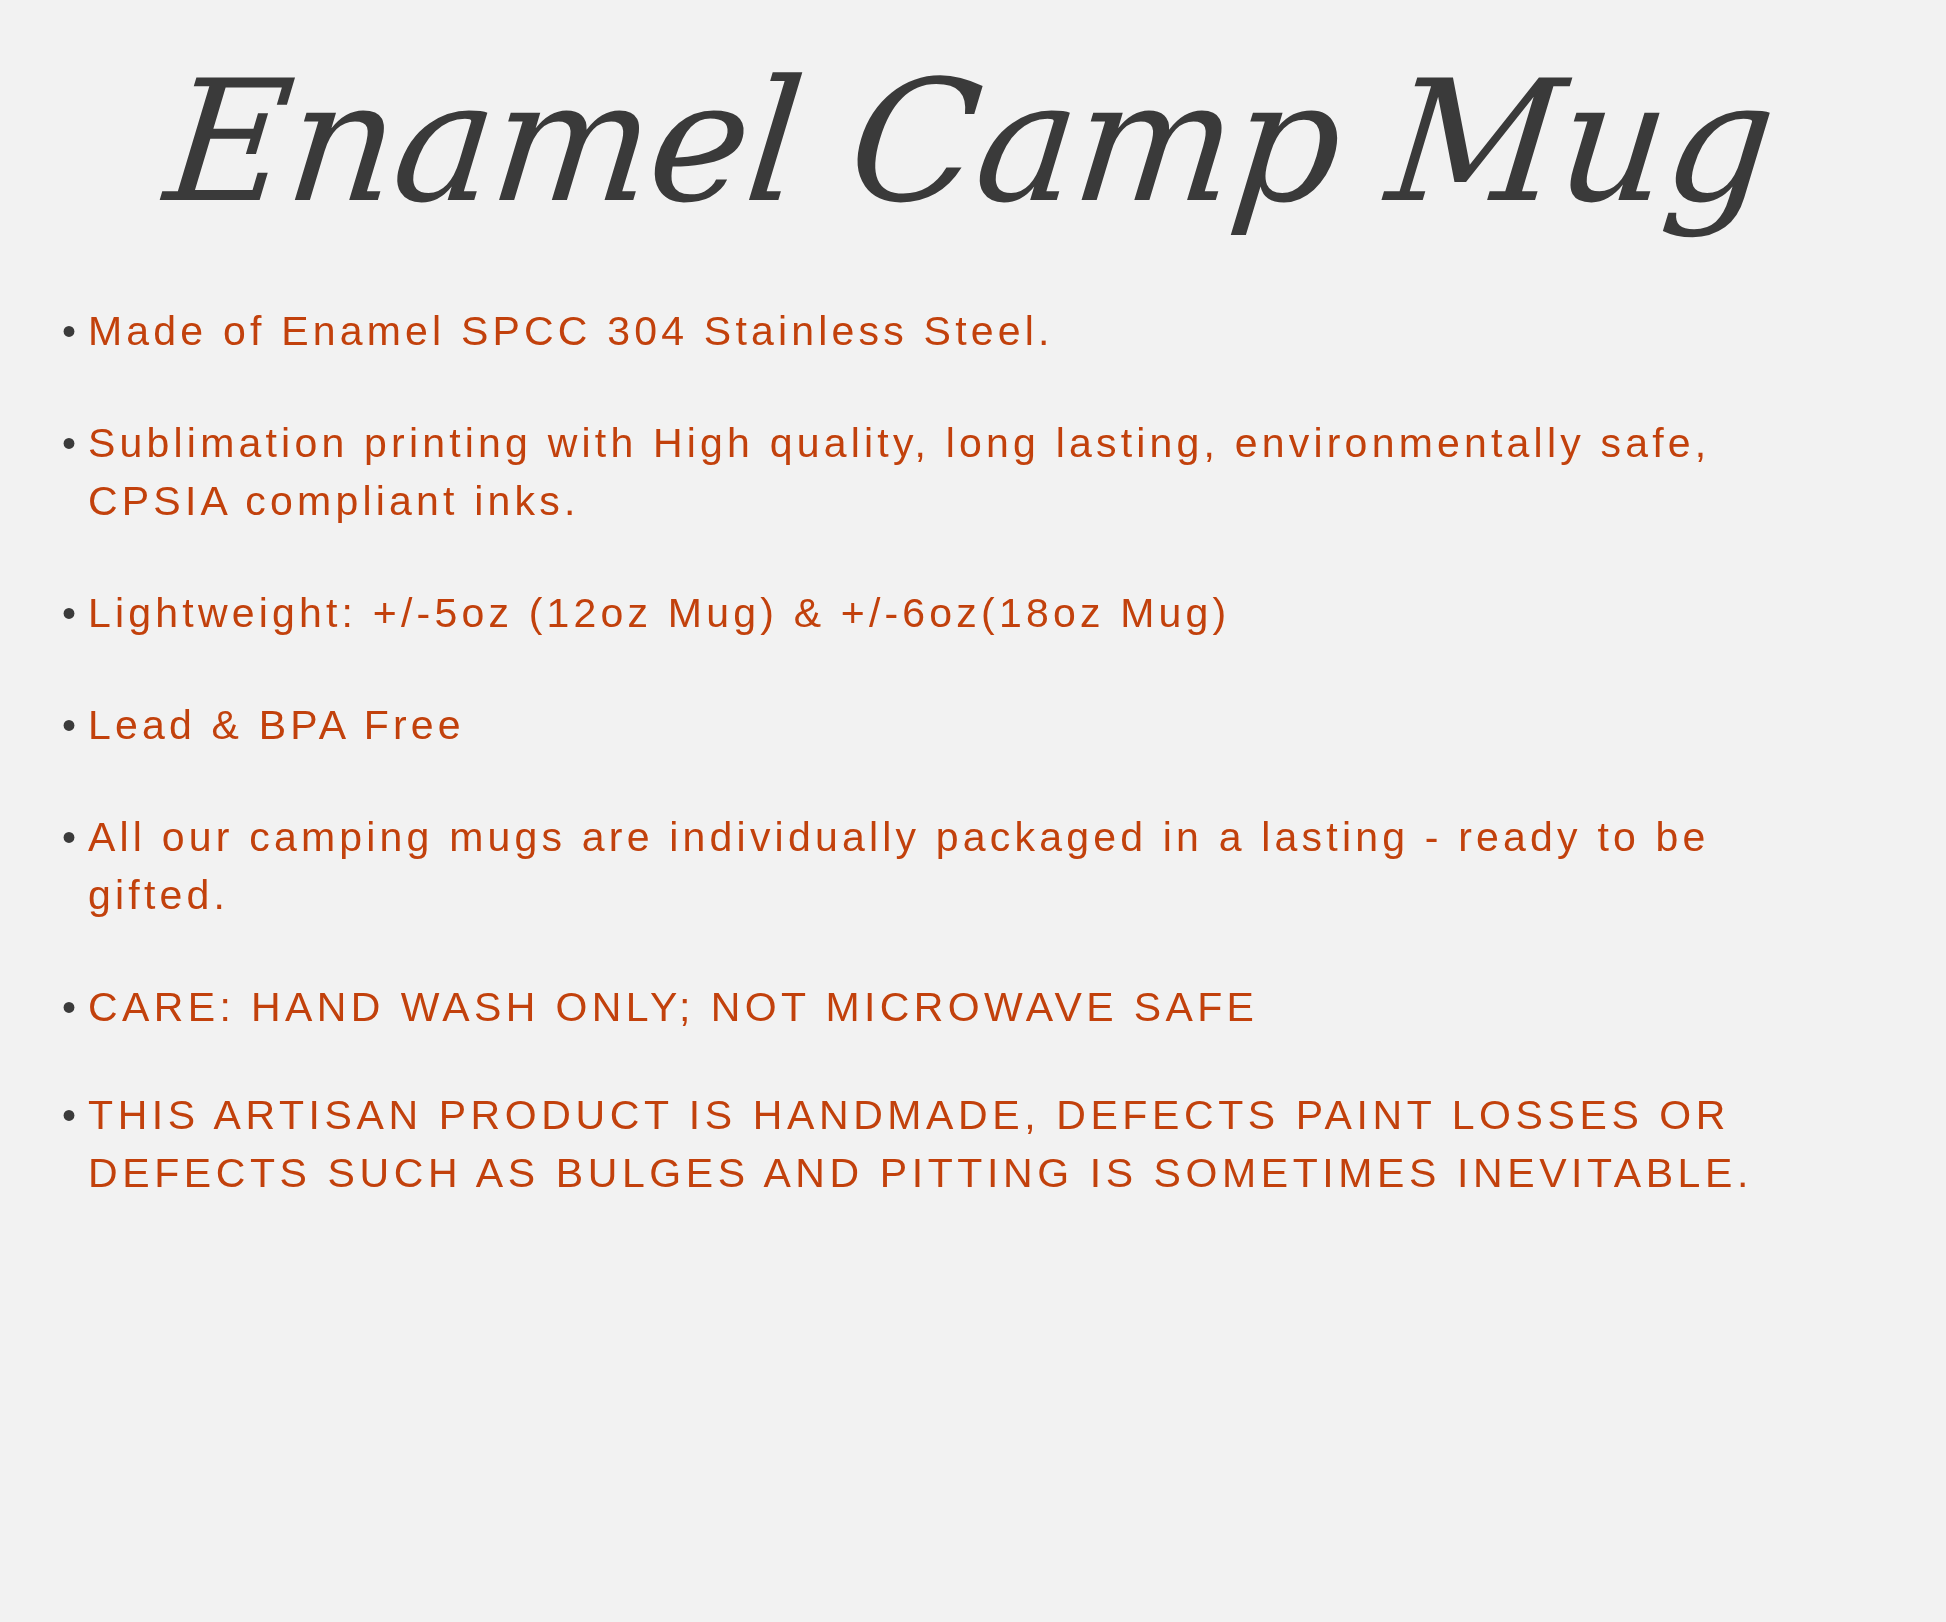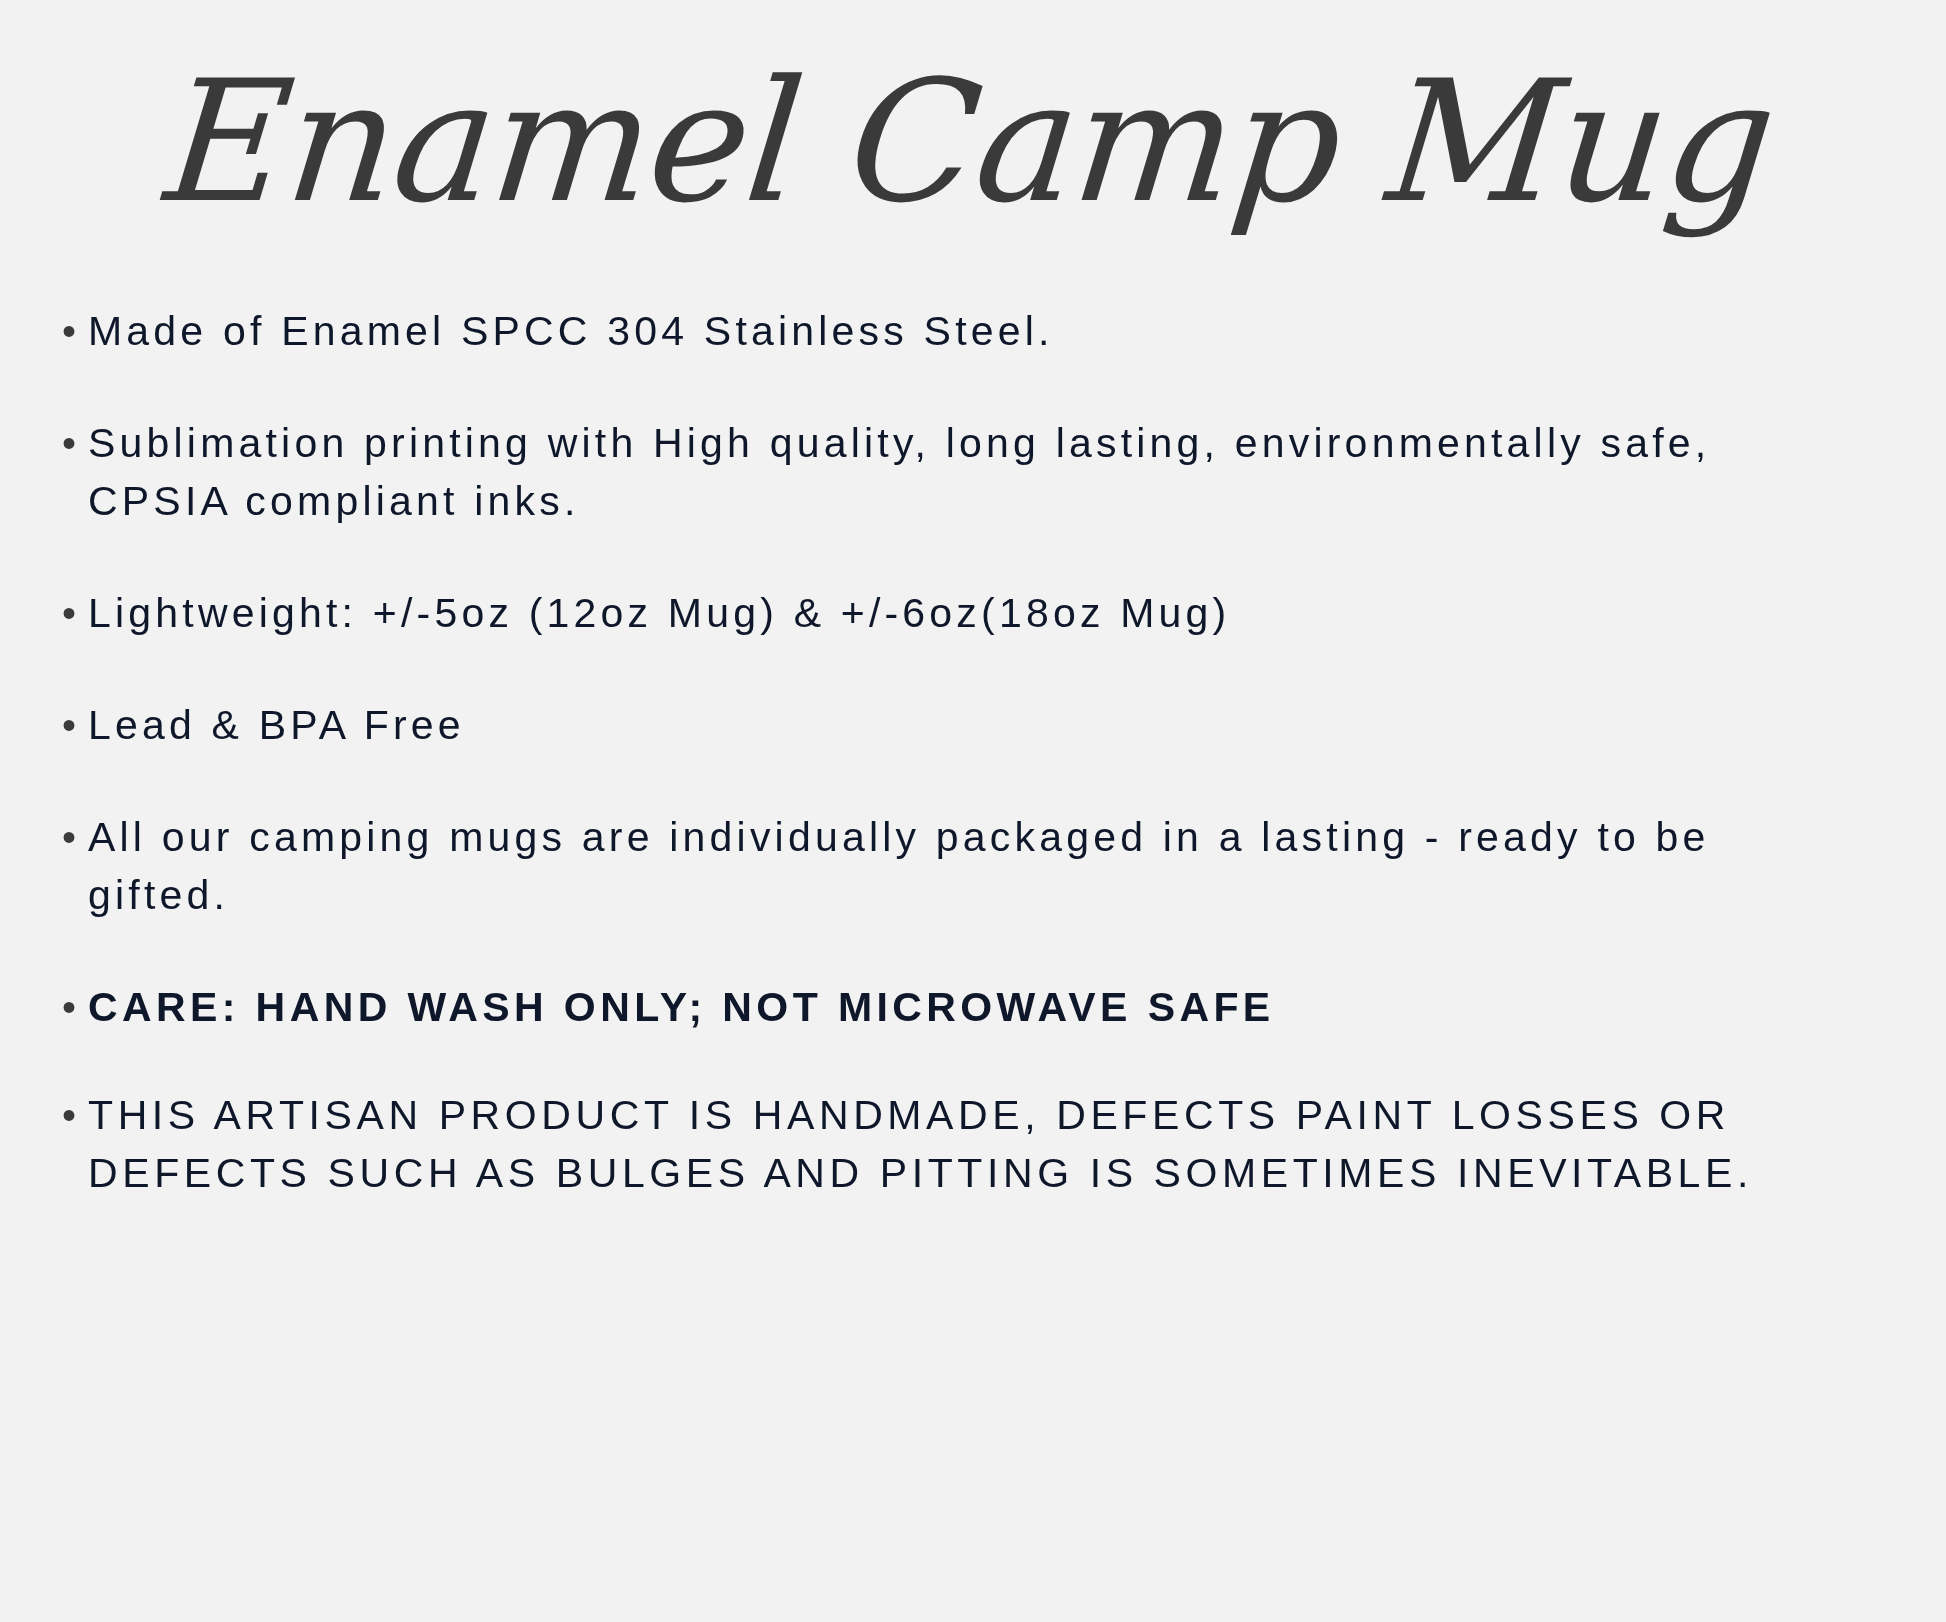--- a/index.html
+++ b/index.html
@@ -56,25 +56,25 @@
     line-height: 58px;
     color: #3b3b3b;
     text-align: left;
   }
   .bullet-text {
     flex: 1 1 auto;
     font-family: "Liberation Sans", sans-serif;
     font-size: 41px;
     line-height: 58px;
     letter-spacing: 4.2px;
-    color: #0f172a;
+    color: #c2410c;
     font-weight: 400;
   }
   .bullet-text.strong {
-    font-weight: 700;
+    font-weight: 400;
     letter-spacing: 4.4px;
   }
   .bullet-text.caps {
     letter-spacing: 4.6px;
   }
   .bullet.tight {
     margin-bottom: 50px;
   }
   .bullet:last-child {
     margin-bottom: 0;

